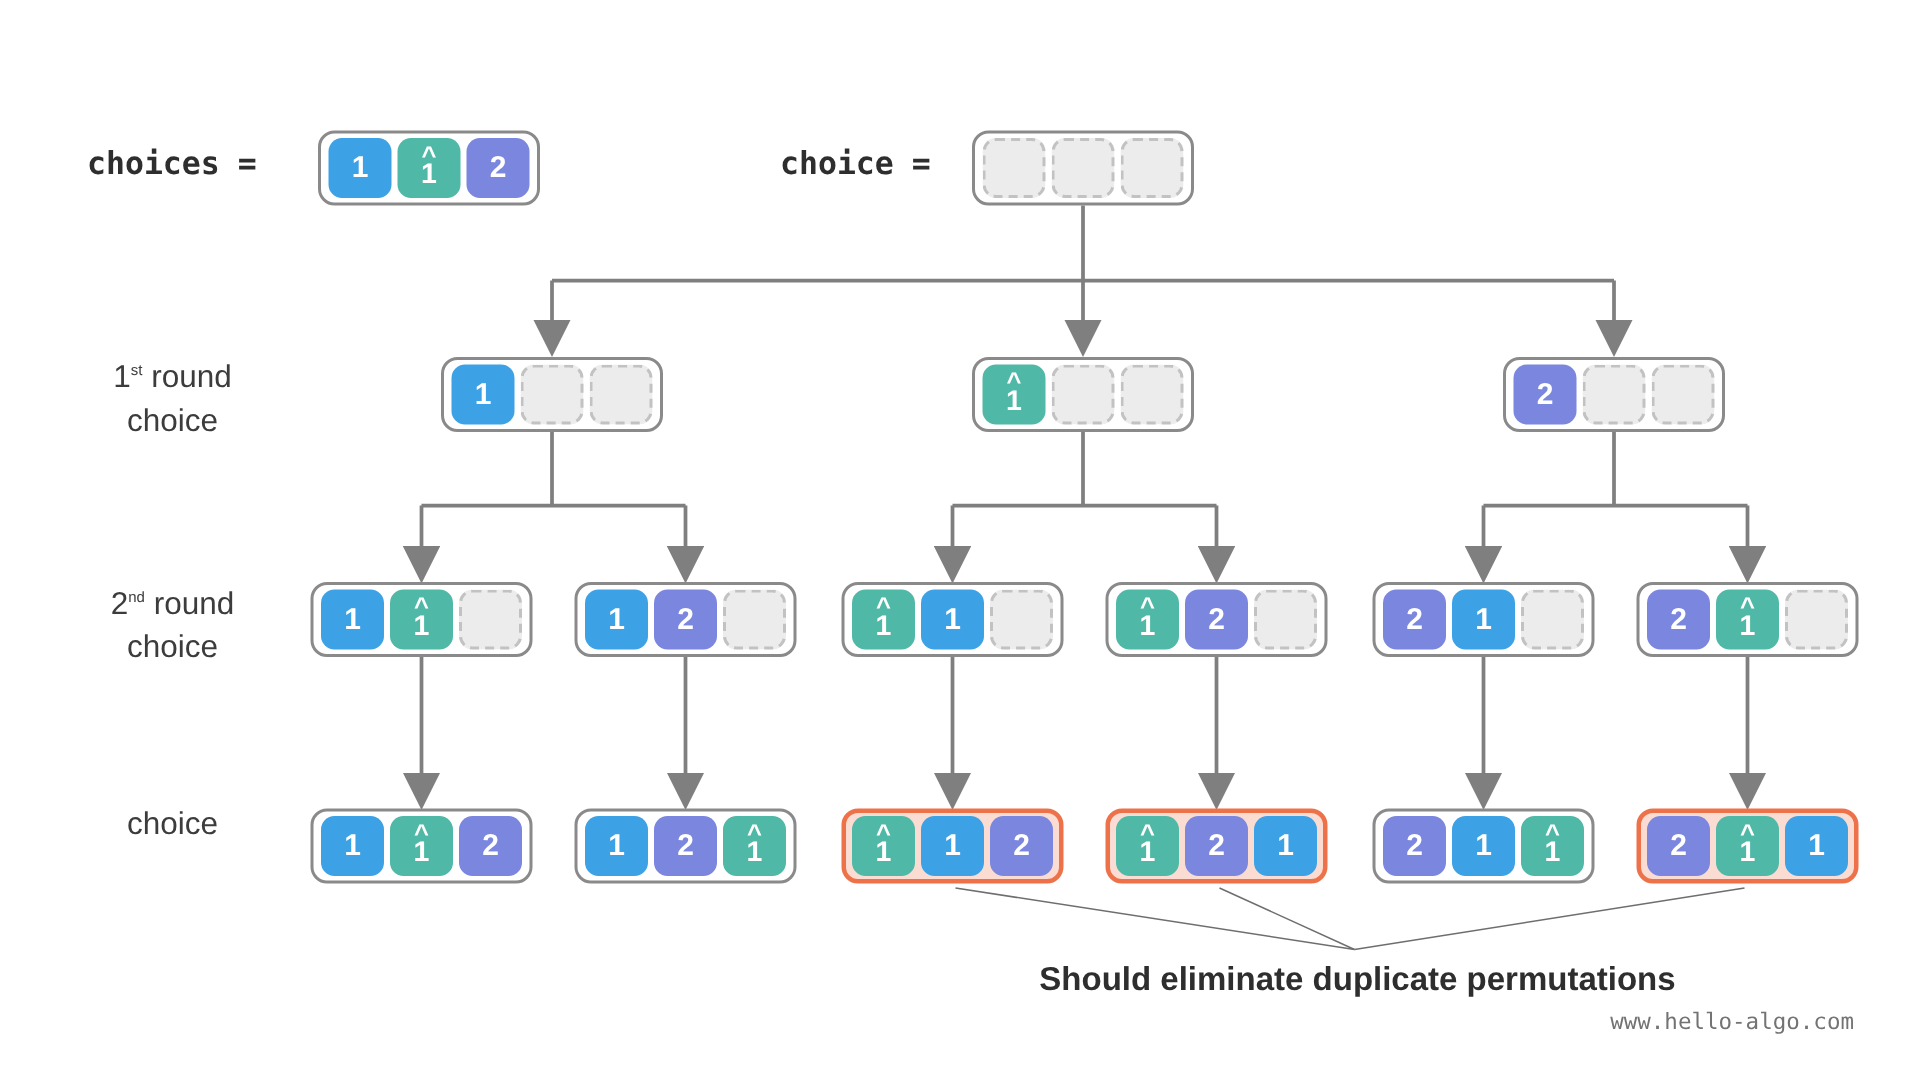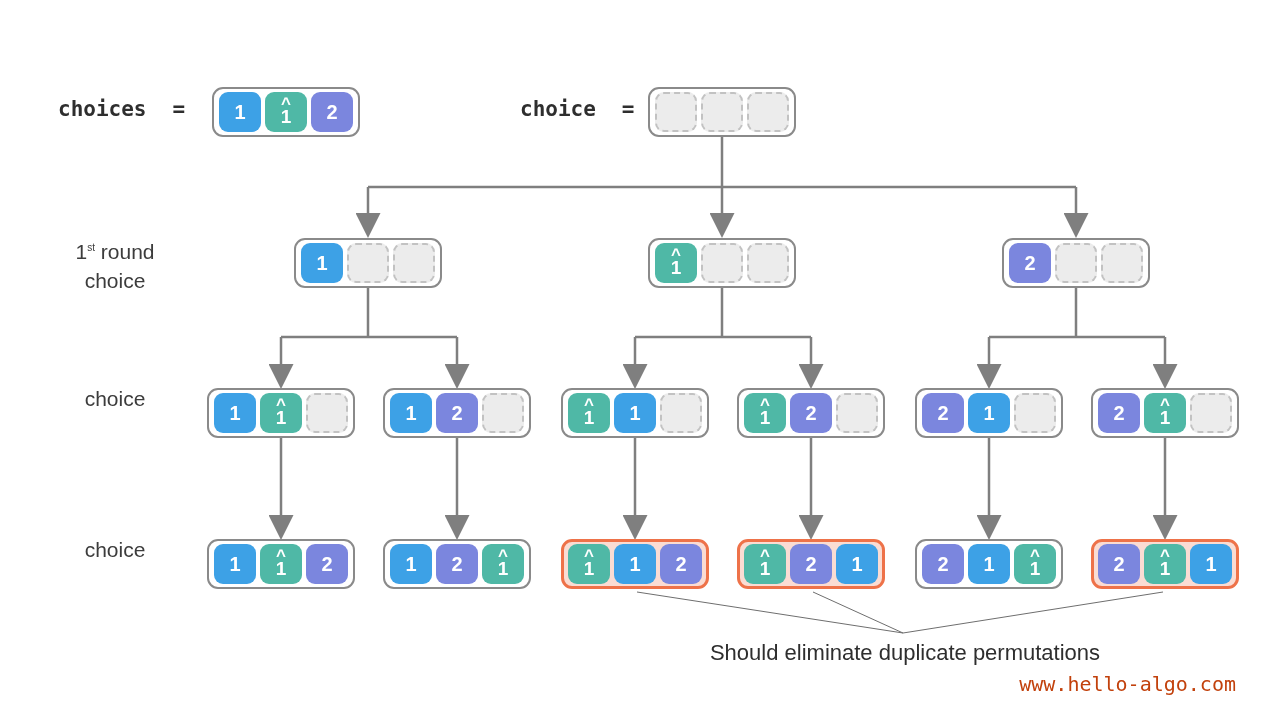--- a/index.html
+++ b/index.html
@@ -24,40 +24,40 @@
   }
   .cell.c1 { background:var(--blue); }
   .cell.c2 { background:var(--purple); }
   .cell.c1h { background:var(--teal); flex-direction:column; }
   .cell.cempty { background:#ececec; border:2px dashed #c2c2c2; }
   .cell .hat { display:block; height:10px; line-height:10px; font-size:17px; margin-bottom:-2px; }
   .cell .num { display:block; height:19px; line-height:19px; font-size:19px; }
 
   
   .eqlabel {
-    position:absolute; z-index:2; display:flex; gap:26px; align-items:flex-start;
+    position:absolute; z-index:2; display:flex; gap:12px; align-items:flex-start;
     font-family:"DejaVu Sans Mono", monospace; font-weight:bold;
     font-size:21px; color:#2e2e2e;
   }
 
   
   .roundlabel {
     position:absolute; width:180px; text-align:center; z-index:2;
     font-size:21px; color:#3c3c3c; line-height:29px;
   }
   .roundlabel sup { font-size:10px; }
 
   
   .note {
     position:absolute; left:555px; top:640px; width:700px; text-align:center;
-    font-size:22px; color:#2e2e2e; z-index:2;
+    font-size:22px; color:#2e2e2e; z-index:2;font-weight:bold;
   }
   .watermark {
     position:absolute; right:44px; top:672px; z-index:2;
-    font-family:"DejaVu Sans Mono", monospace; font-size:20px; color:#c2410c;
+    font-family:"DejaVu Sans Mono", monospace; font-size:15px; color:#737373;
   }
 </style>
 </head>
 <body>
 
 <div id="canvas">
 
   <svg class="connectors" width="1280" height="720">
     <defs>
       <marker id="arw" viewBox="0 0 10 10" refX="6" refY="5" markerWidth="10" markerHeight="10" orient="auto">
@@ -121,20 +121,21 @@
       <span class="cell cempty"></span>
       <span class="cell cempty"></span>
       <span class="cell cempty"></span>
     </div>
 
   <div class="roundlabel" style="left:25px; top:233px">
     <div><span>1</span><sup>st</sup> <span>round</span></div>
     <div>choice</div>
   </div>
   <div class="roundlabel" style="left:25px; top:384px">
+    <div><span>2</span><sup>nd</sup> <span>round</span></div>
     <div>choice</div>
   </div>
   <div class="roundlabel" style="left:25px; top:535px">
     <div>choice</div>
   </div>
 
   <div class="abox" style="left:294px; top:238px">
       <span class="cell c1">1</span>
       <span class="cell cempty"></span>
       <span class="cell cempty"></span>

